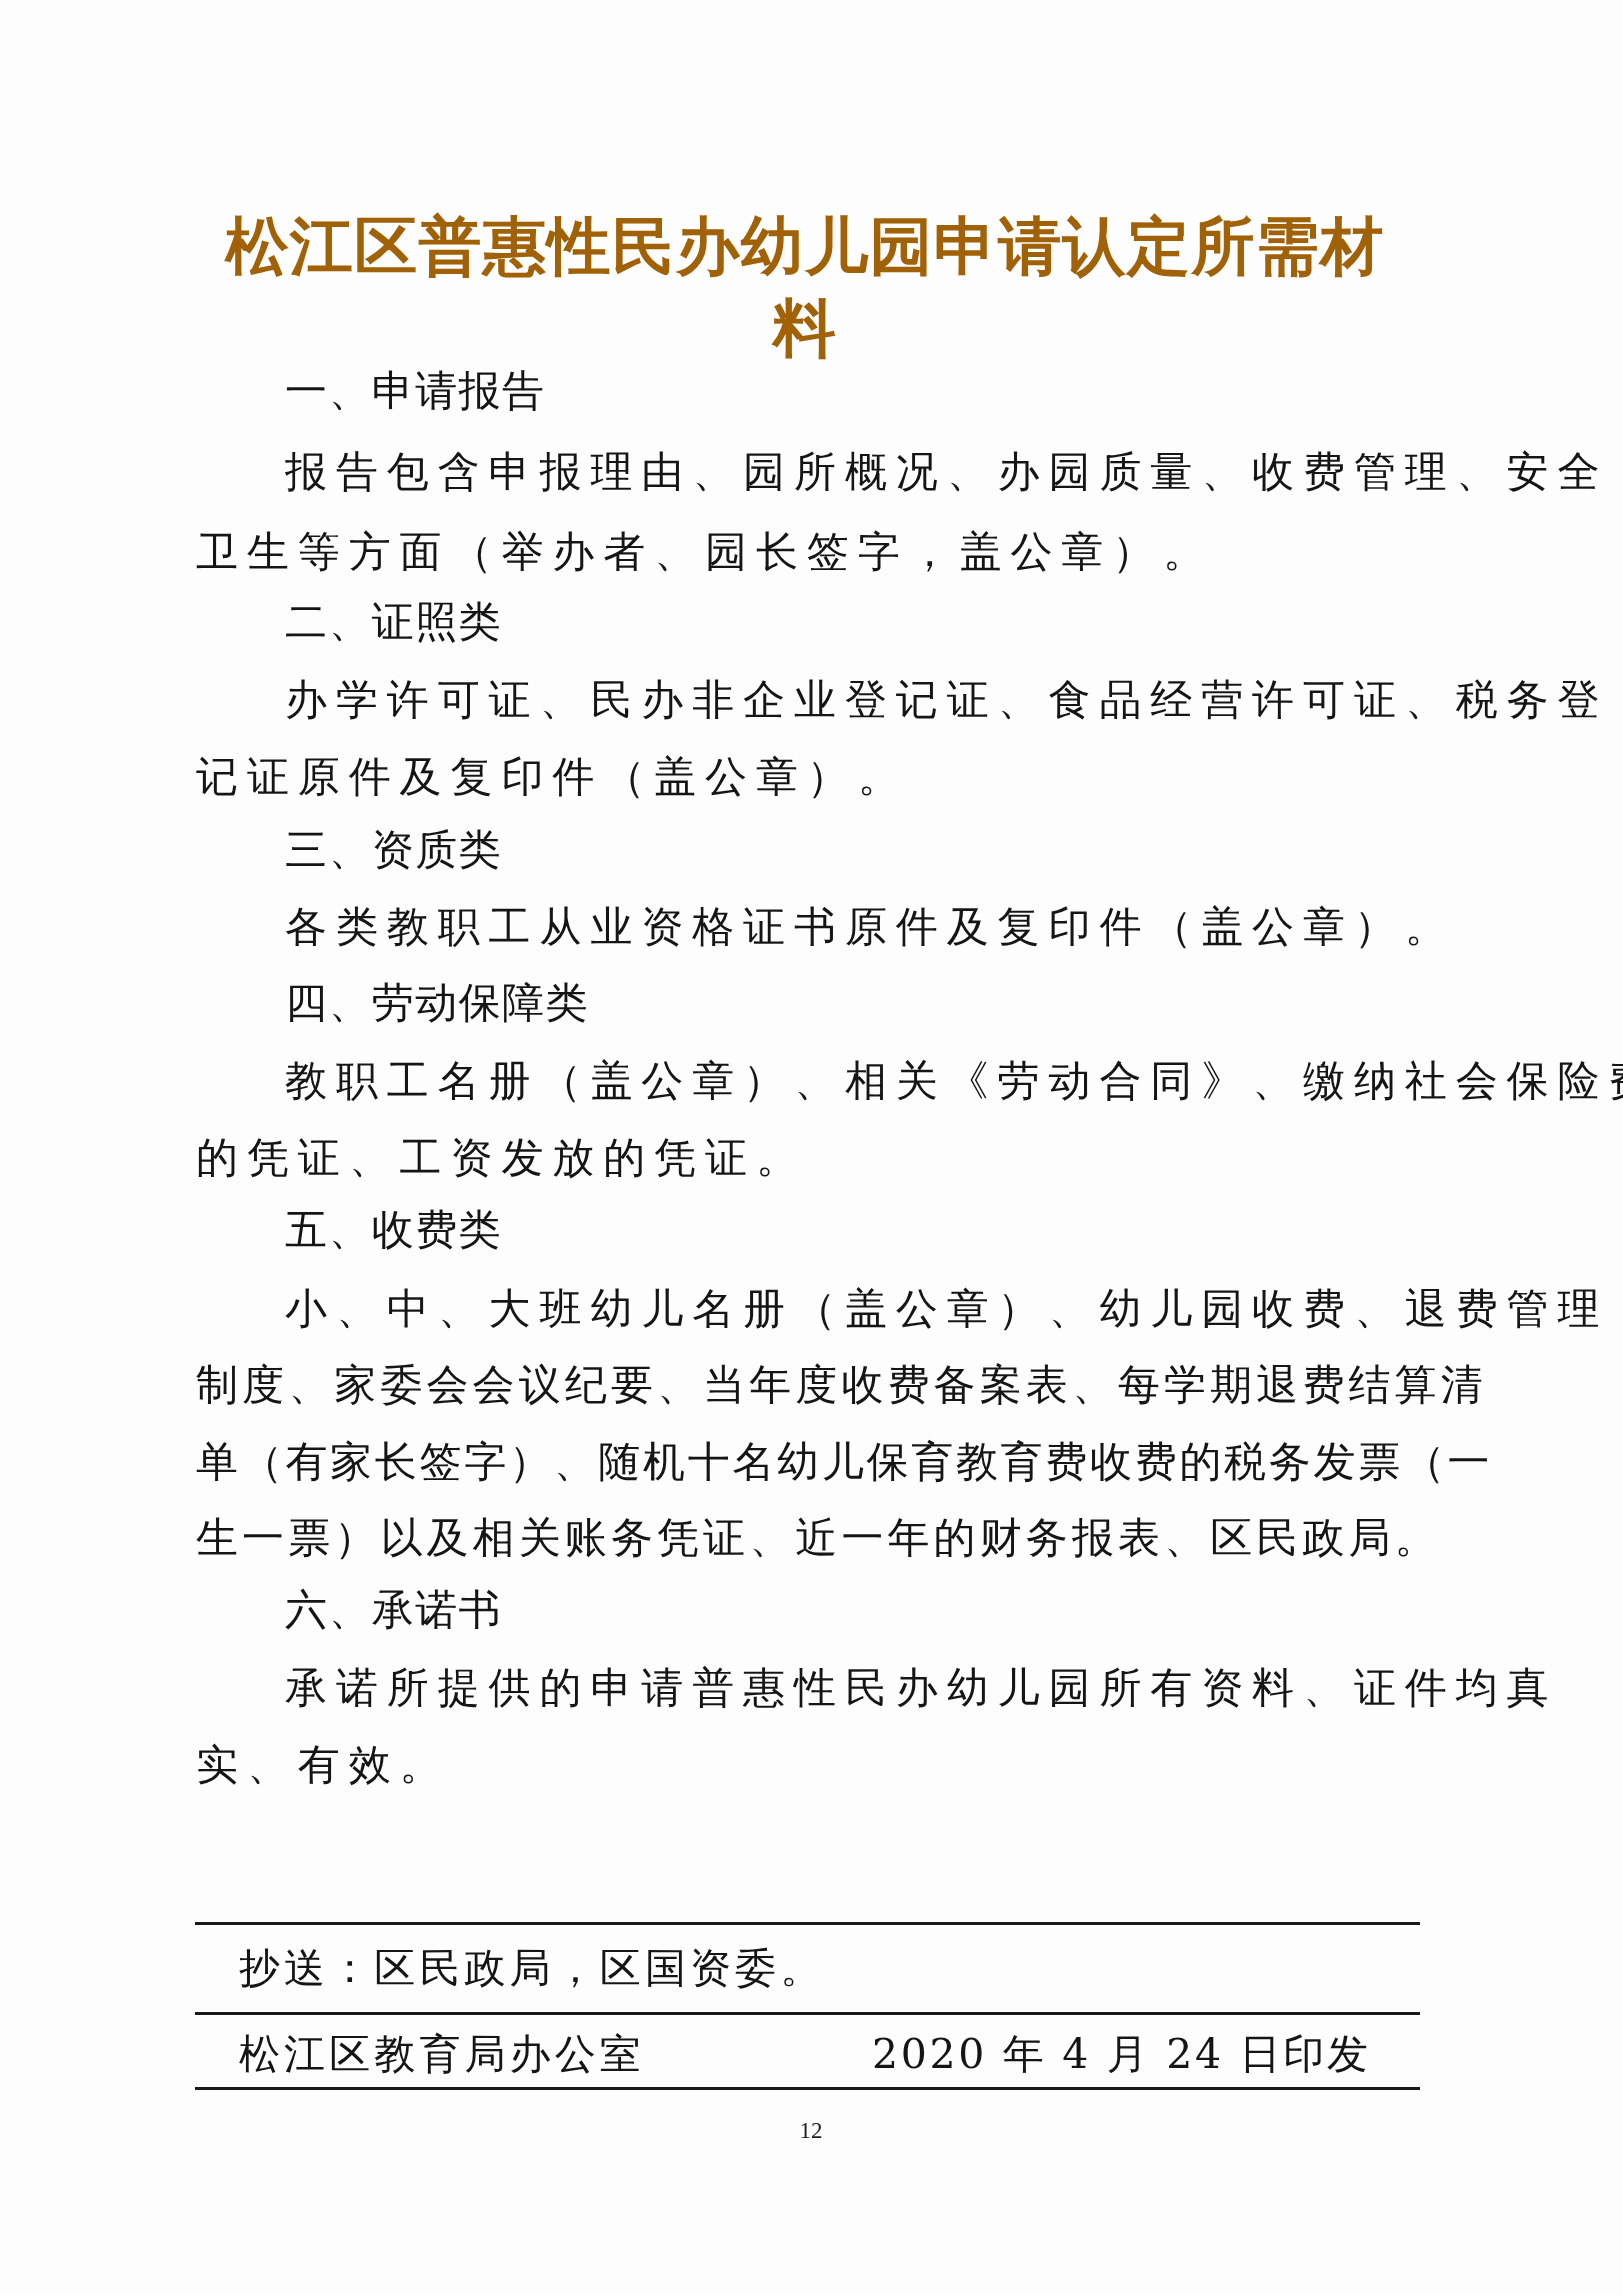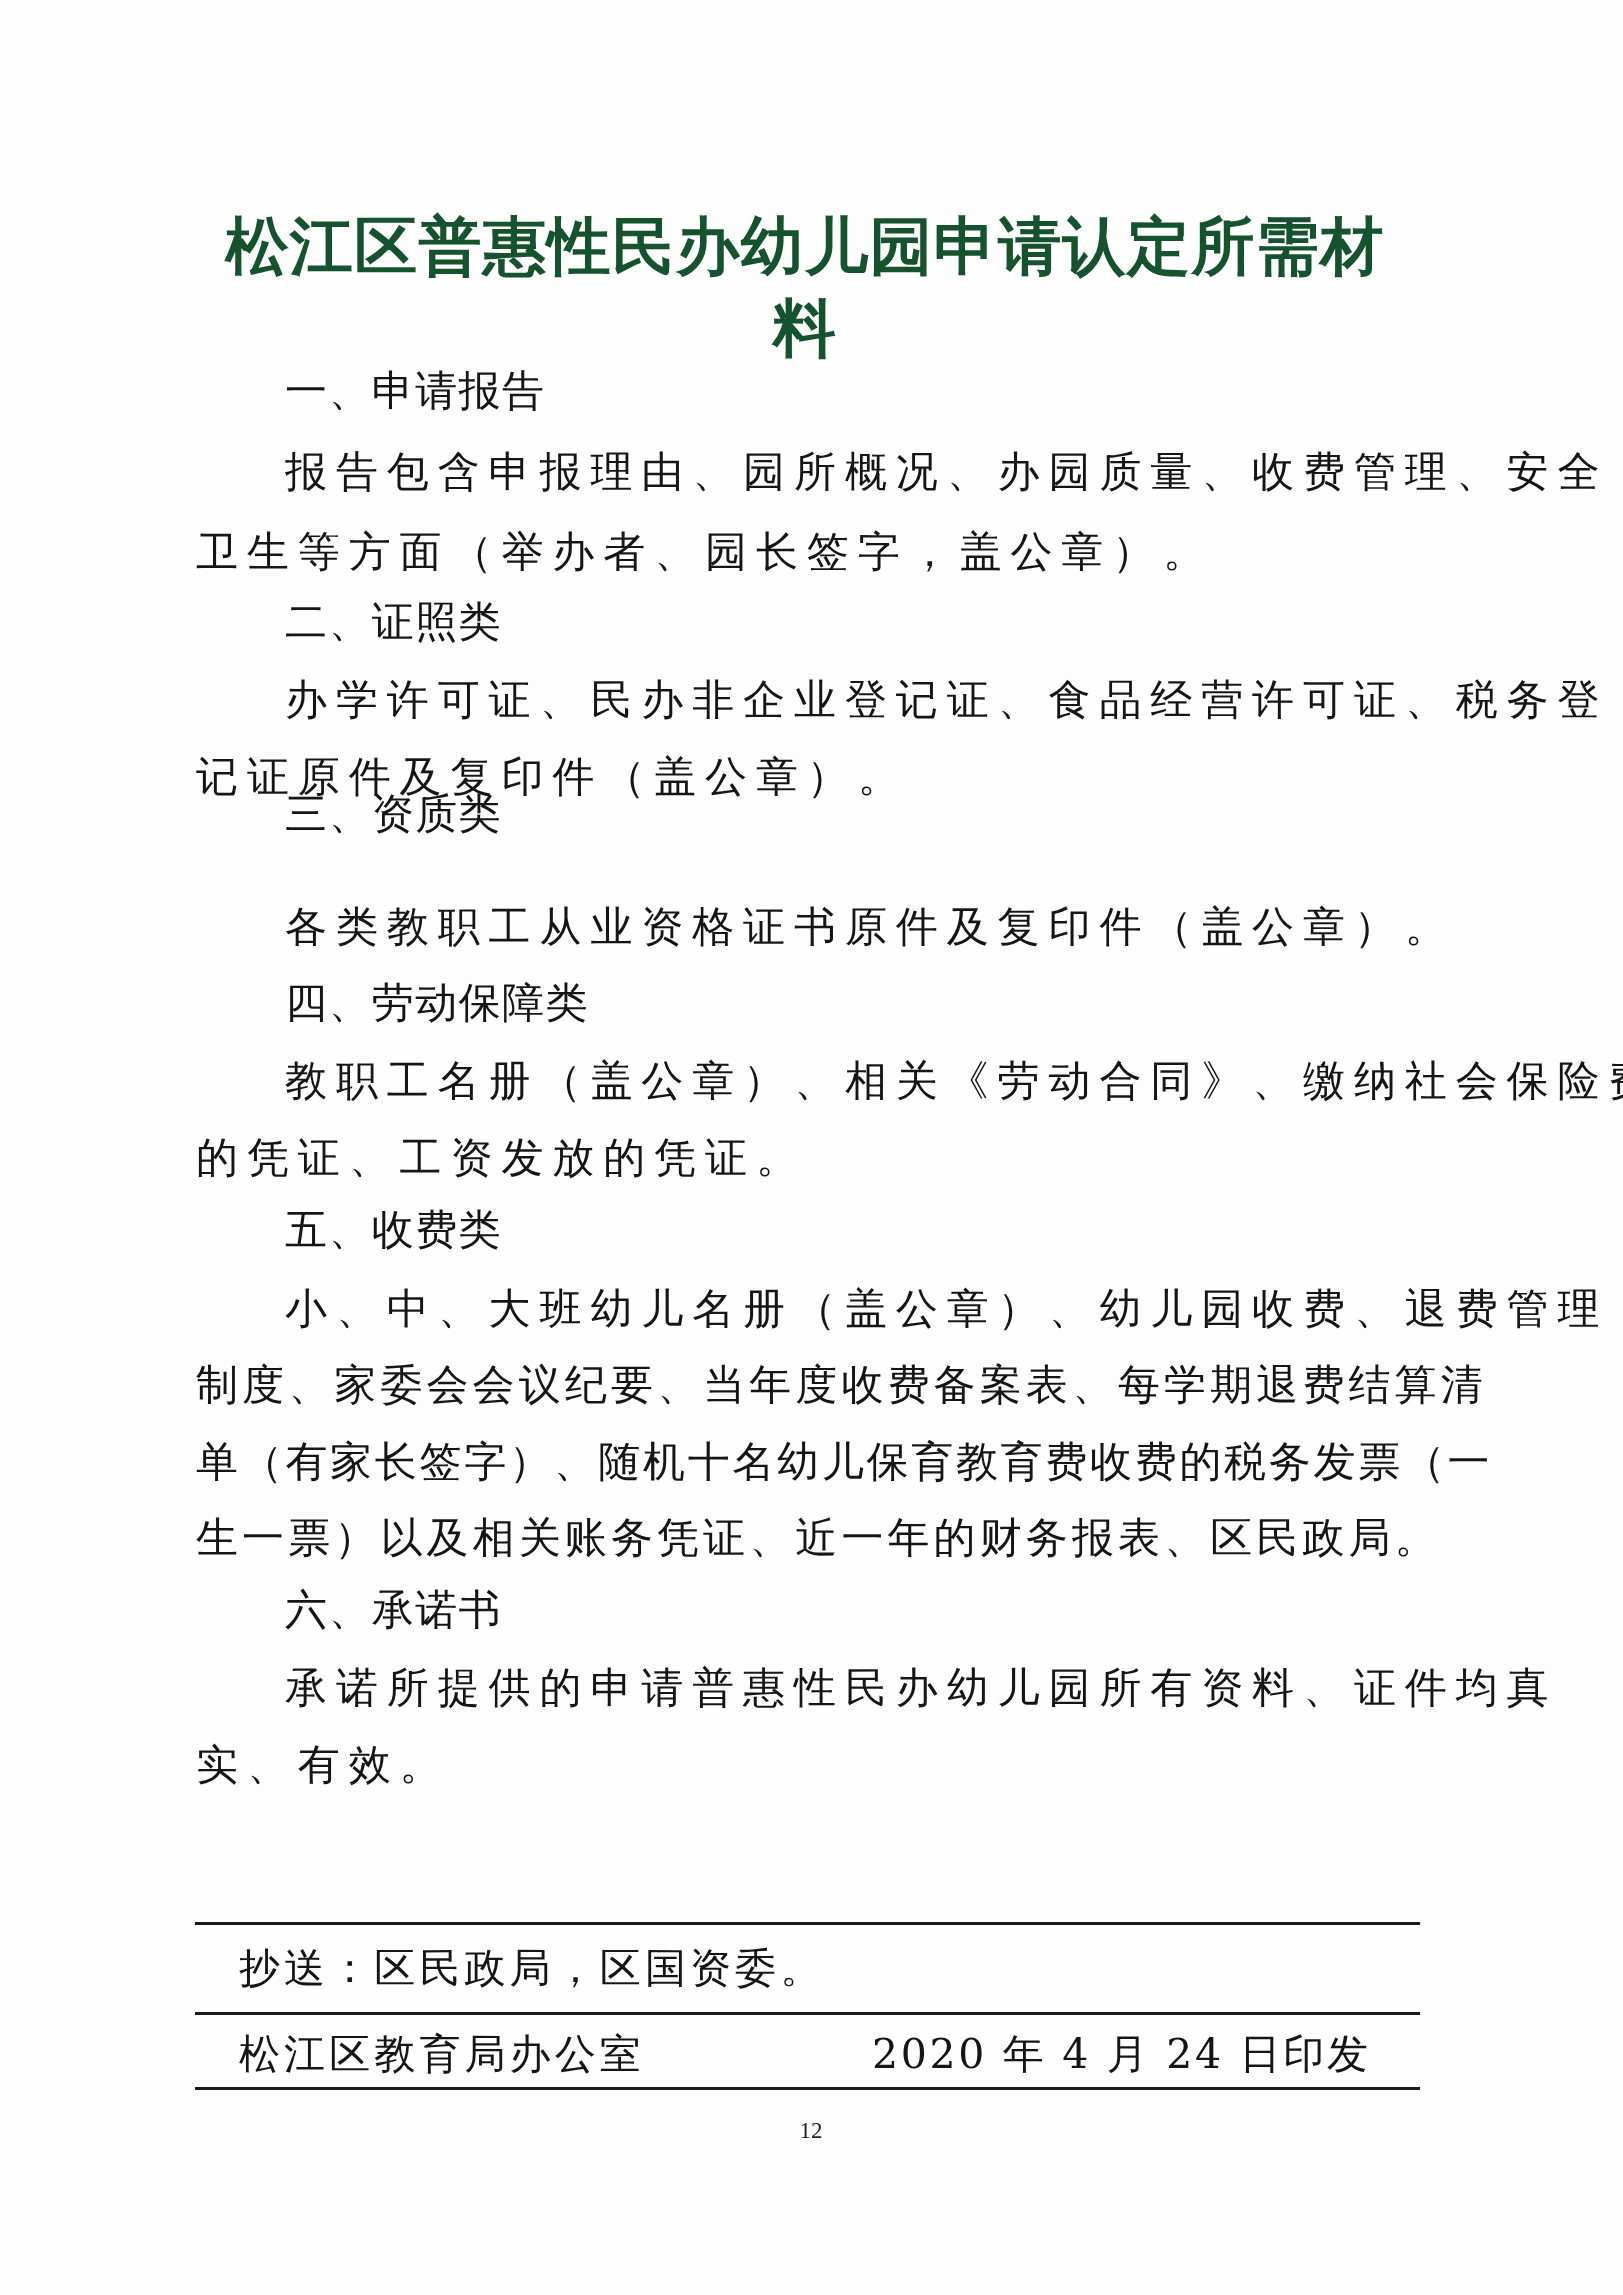--- a/index.html
+++ b/index.html
@@ -1,21 +1,21 @@
 <!DOCTYPE html>
 <html style="font-size:11px"><head>
 <meta charset="utf-8">
 <style>
   html, body { margin: 0; padding: 0; background: #ffffff; }
   body { width: 1623px; height: 2295px; position: relative; overflow: hidden; color: #111; }
   .page { position: absolute; left: 0; top: 0; width: 1623px; height: 2295px; background: #fdfdfd; }
   .title {
     position: absolute; left: 205px; top: 205px; width: 1200px; height: 82px;
     text-align: center; font-family: "DejaVu Serif", "Liberation Serif", serif;
-    font-size: 63px; font-weight: bold; line-height: 82px; letter-spacing: 1.4px; color: #14532d;
+    font-size: 63px; font-weight: bold; line-height: 82px; letter-spacing: 1.4px; color: #a16207;
   }
   .line {
     position: absolute; left: 196px; width: 1214px; height: 75px; line-height: 75px;
     white-space: nowrap; font-family: "DejaVu Sans", "Liberation Sans", sans-serif;
     font-size: 42px; color: #151515;
   }
   .line.indent { left: 285px; }
   .line.body { letter-spacing: 8.9px; }
   .line.heading { left: 285px; font-weight: normal; font-size: 42px; letter-spacing: 1.4px; }
   .rule { position: absolute; left: 195px; width: 1225px; height: 2.7px; background: #1a1a1a; }
@@ -37,21 +37,21 @@
   <div class="title">松江区普惠性民办幼儿园申请认定所需材料</div>
 
   <div class="line heading" style="top:353px">一、申请报告</div>
   <div class="line body indent" style="top:434px">报告包含申报理由、园所概况、办园质量、收费管理、安全</div>
   <div class="line body" style="top:514px">卫生等方面（举办者、园长签字，盖公章）。</div>
 
   <div class="line heading" style="top:584px">二、证照类</div>
   <div class="line body indent" style="top:662px">办学许可证、民办非企业登记证、食品经营许可证、税务登</div>
   <div class="line body" style="top:739px">记证原件及复印件（盖公章）。</div>
 
-  <div class="line heading" style="top:776px">三、资质类</div>
+  <div class="line heading" style="top:812px">三、资质类</div>
   <div class="line body indent" style="top:889px">各类教职工从业资格证书原件及复印件（盖公章）。</div>
 
   <div class="line heading" style="top:965px">四、劳动保障类</div>
   <div class="line body indent" style="top:1043px">教职工名册（盖公章）、相关《劳动合同》、缴纳社会保险费</div>
   <div class="line body" style="top:1120px">的凭证、工资发放的凭证。</div>
 
   <div class="line heading" style="top:1192px">五、收费类</div>
   <div class="line body indent" style="top:1271px">小、中、大班幼儿名册（盖公章）、幼儿园收费、退费管理</div>
   <div class="line body" style="top:1347px; letter-spacing:4.1px">制度、家委会会议纪要、当年度收费备案表、每学期退费结算清</div>
   <div class="line body" style="top:1424px; letter-spacing:2.7px">单（有家长签字）、随机十名幼儿保育教育费收费的税务发票（一</div>

